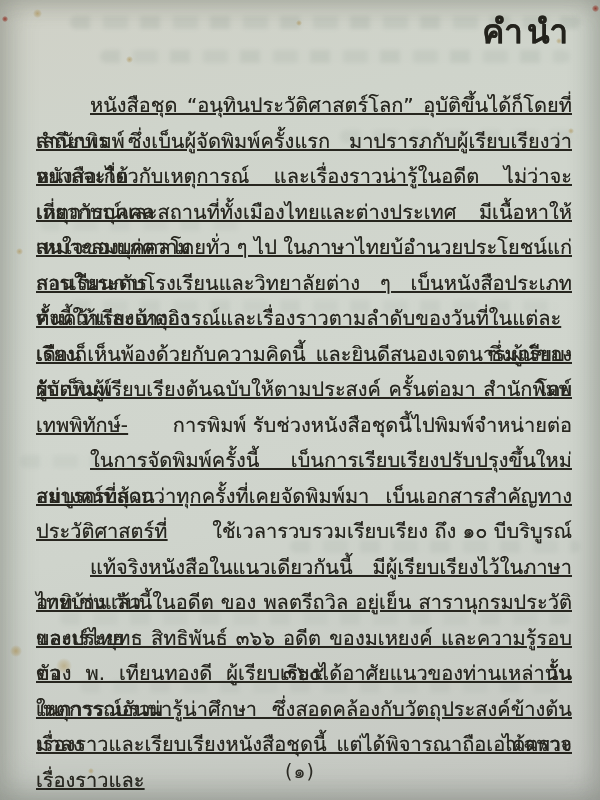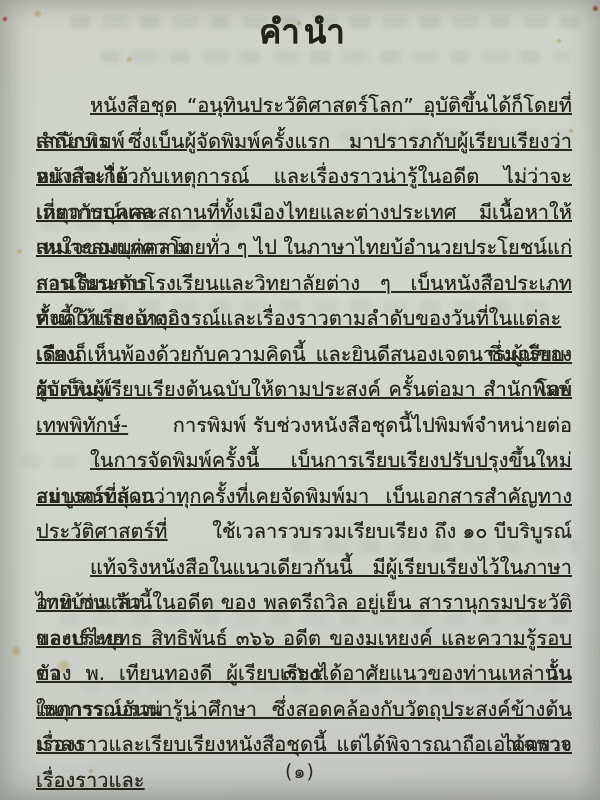--- a/index.html
+++ b/index.html
@@ -35,21 +35,21 @@
     height: 800px;
     padding: 6px 28px 0 36px;
     box-sizing: border-box;
     z-index: 3;
     color: #27261f;
   }
   .title {
     margin: 0 0 30px 0;
     height: 52px;
     line-height: 52px;
-    text-align: center;
+    text-align: right;
     font-size: 33px;
     font-weight: bold;
     letter-spacing: 4px;
     color: #23221c;
     text-shadow: 0 0 0.5px rgba(35, 34, 28, 0.7);
   }
   .line {
     height: 35.5px;
     line-height: 35.5px;
     font-size: 20px;

